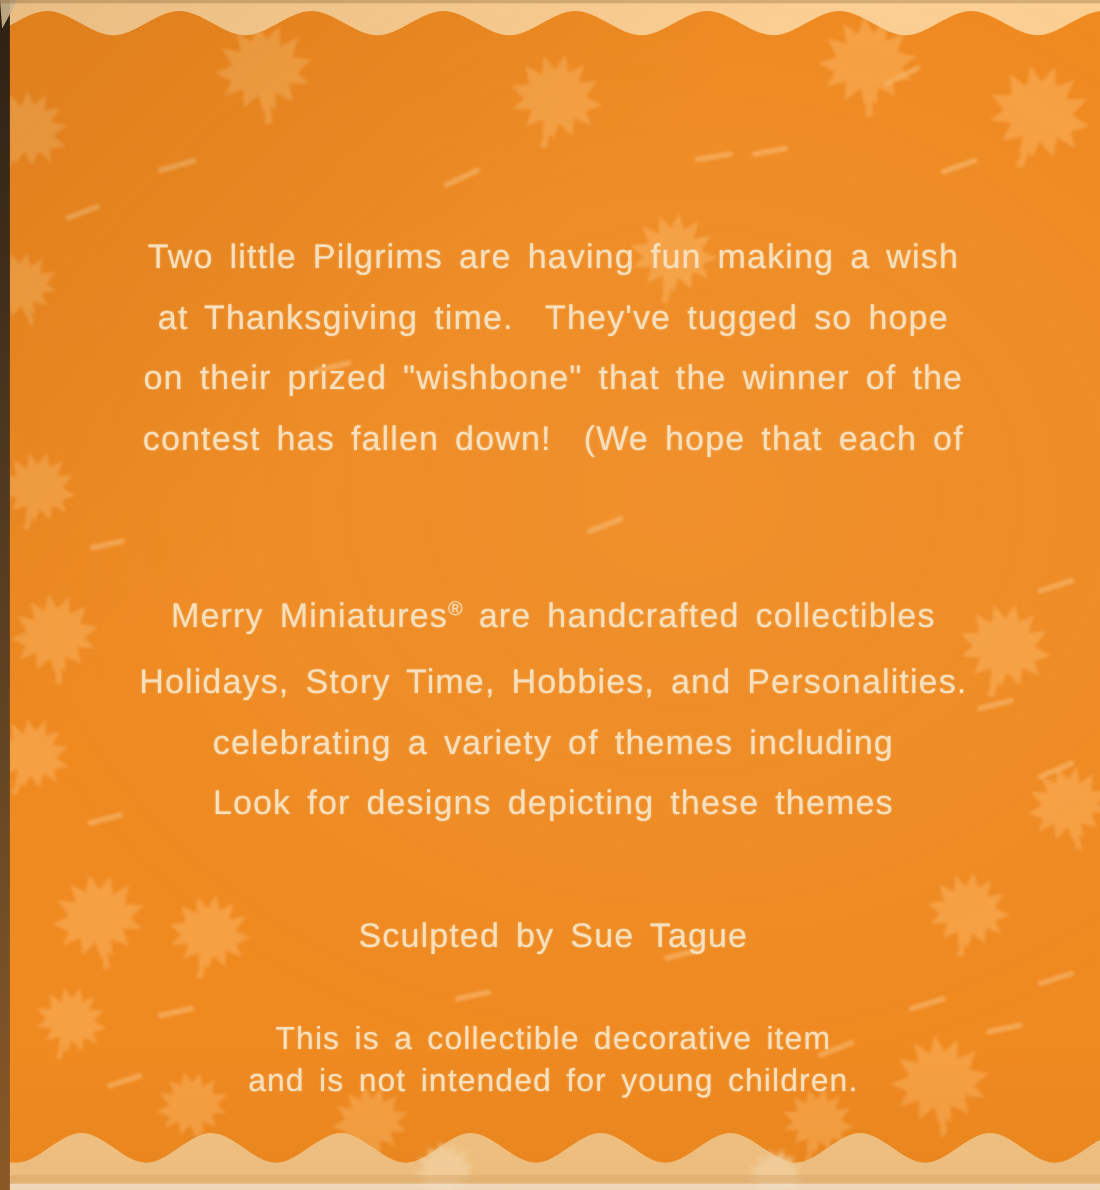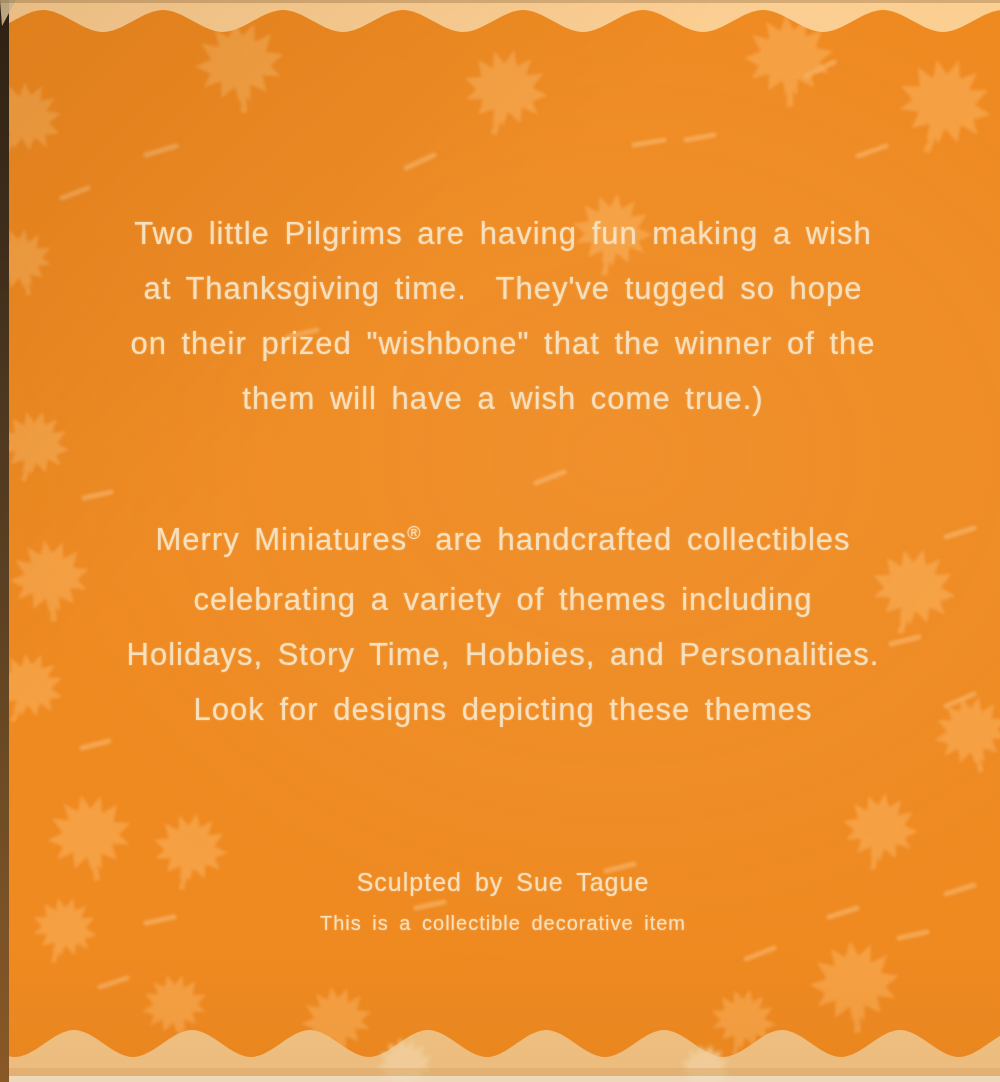--- a/index.html
+++ b/index.html
@@ -14,23 +14,23 @@
   .text-layer{position:absolute;inset:0;z-index:5;}
   .para,.credit,.notice{
     position:absolute;left:6px;right:0;
     text-align:center;
     color:#F7E0BD;
     text-shadow:0 0 2px rgba(250,230,198,.55);
   }
   .line{white-space:pre-wrap;}
   .para{font-size:31px;line-height:55px;letter-spacing:1px;word-spacing:5px;}
   #p1{top:206px;}
-  #p2{top:512px;}
-  .credit{top:855px;font-size:25px;line-height:54px;letter-spacing:1px;word-spacing:5px;}
-  .notice{top:904px;font-size:20px;line-height:38px;letter-spacing:1px;word-spacing:4px;}
+  #p2{top:532px;}
+  .credit{top:824px;font-size:31px;line-height:54px;letter-spacing:1px;word-spacing:5px;}
+  .notice{top:926px;font-size:29px;line-height:38px;letter-spacing:1px;word-spacing:4px;}
   .reg{
     display:inline-block;
     font-size:0.58em;
     transform:translateY(-0.62em);
     letter-spacing:0;
   }
   
   .vignette{
     position:absolute;inset:0;z-index:4;pointer-events:none;
     background:
@@ -176,30 +176,31 @@
   </svg>
 
   <div class="vignette"></div>
 
   <div class="text-layer">
 
     <div class="para" id="p1">
       <div class="line">Two little Pilgrims are having fun making a wish</div>
       <div class="line">at Thanksgiving time.  They've tugged so hope</div>
       <div class="line">on their prized "wishbone" that the winner of the</div>
-      <div class="line">them will have a wish come true.)</div>
+      <div class="line">contest has fallen down!  (We hope that each of</div>
     </div>
 
     <div class="para" id="p2">
       <div class="line"><span>Merry Miniatures</span><span class="reg">®</span><span> are handcrafted collectibles</span></div>
+      <div class="line">Holidays, Story Time, Hobbies, and Personalities.</div>
       <div class="line">celebrating a variety of themes including</div>
-      <div class="line">Holidays, Story Time, Hobbies, and Personalities.</div>
       <div class="line">Look for designs depicting these themes</div>
     </div>
 
     <div class="credit">Sculpted by Sue Tague</div>
 
     <div class="notice">
       <div class="line">This is a collectible decorative item</div>
+      <div class="line">and is not intended for young children.</div>
     </div>
 
   </div>
 </div>
 
 </body></html>

